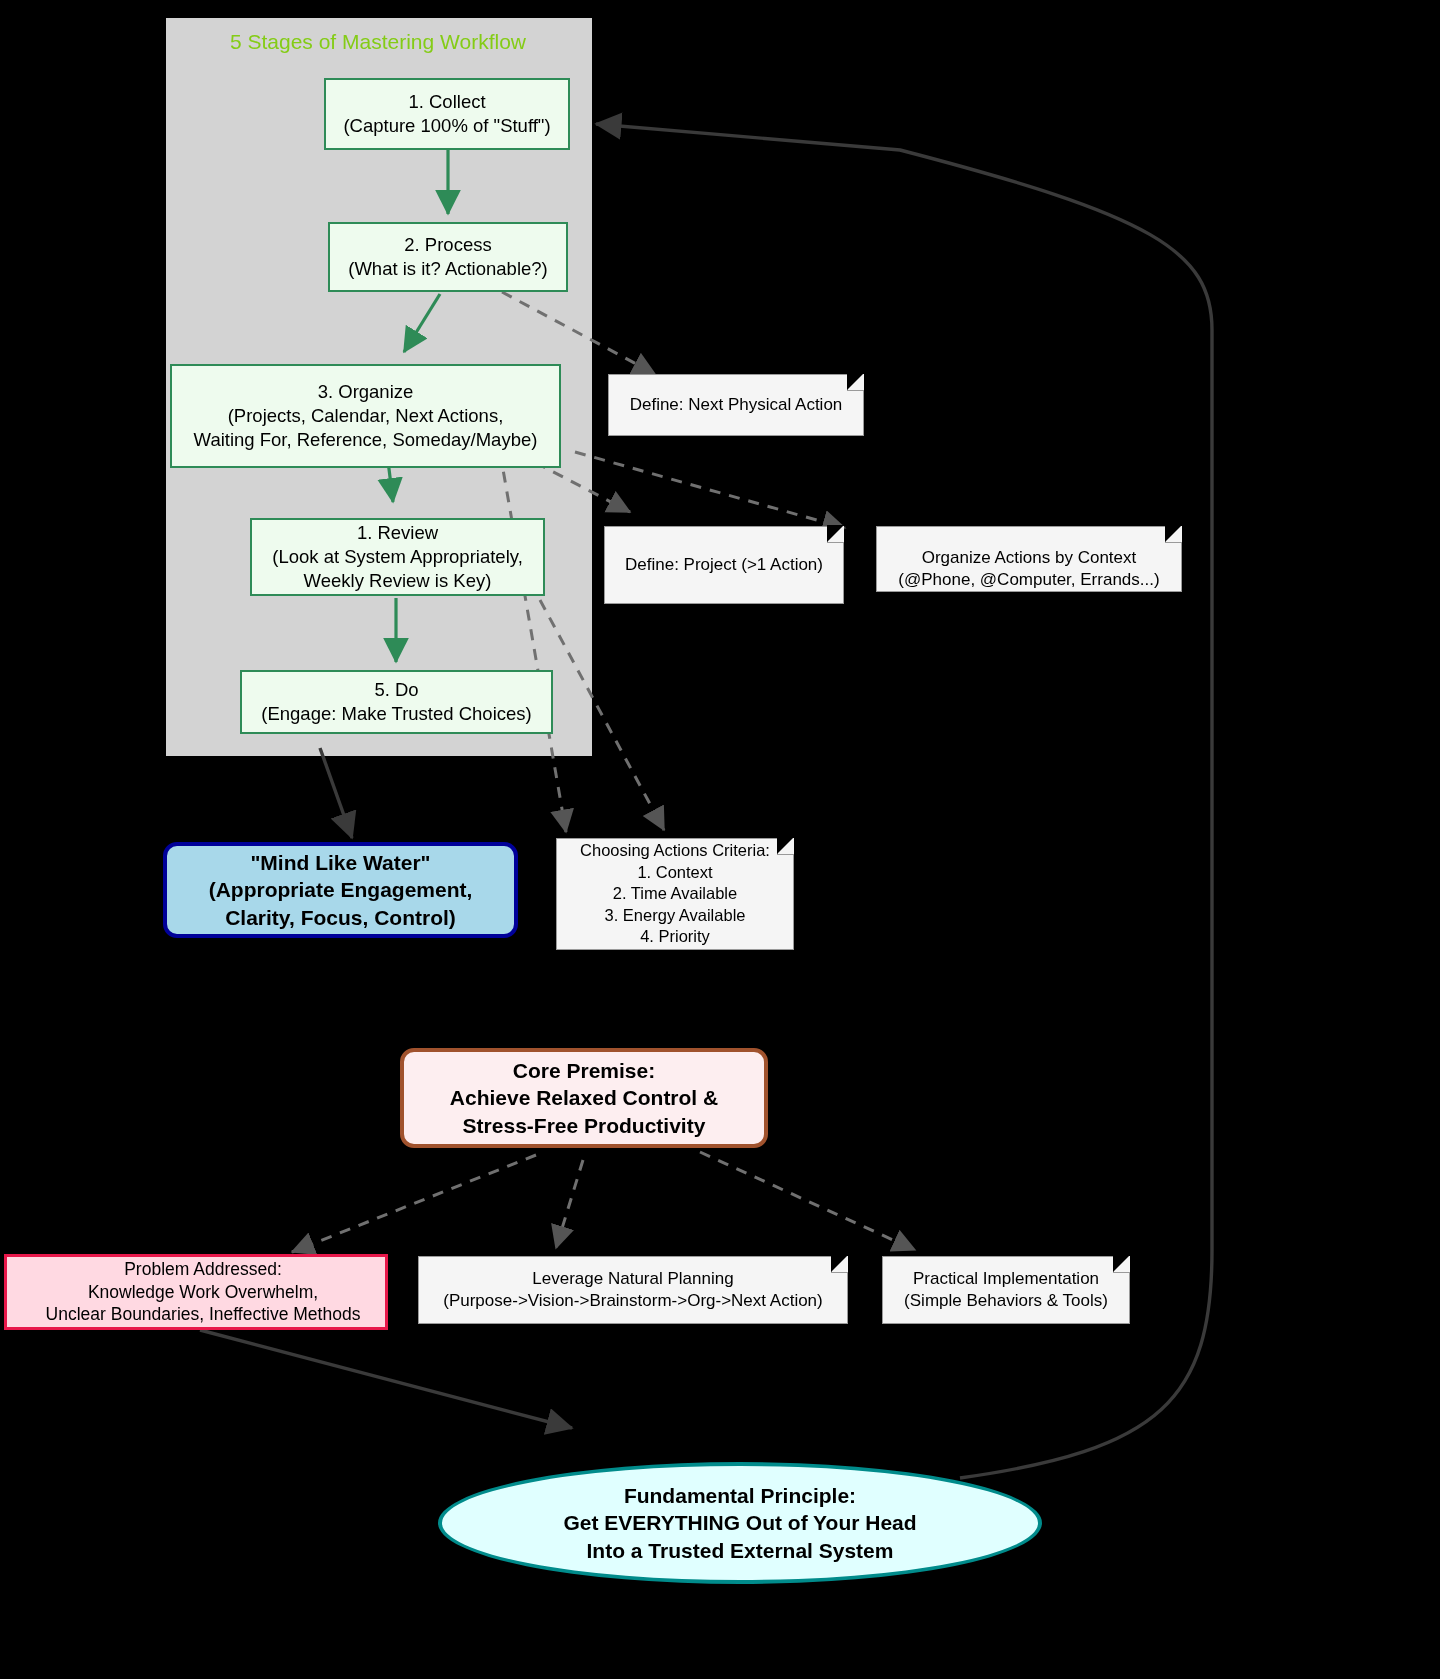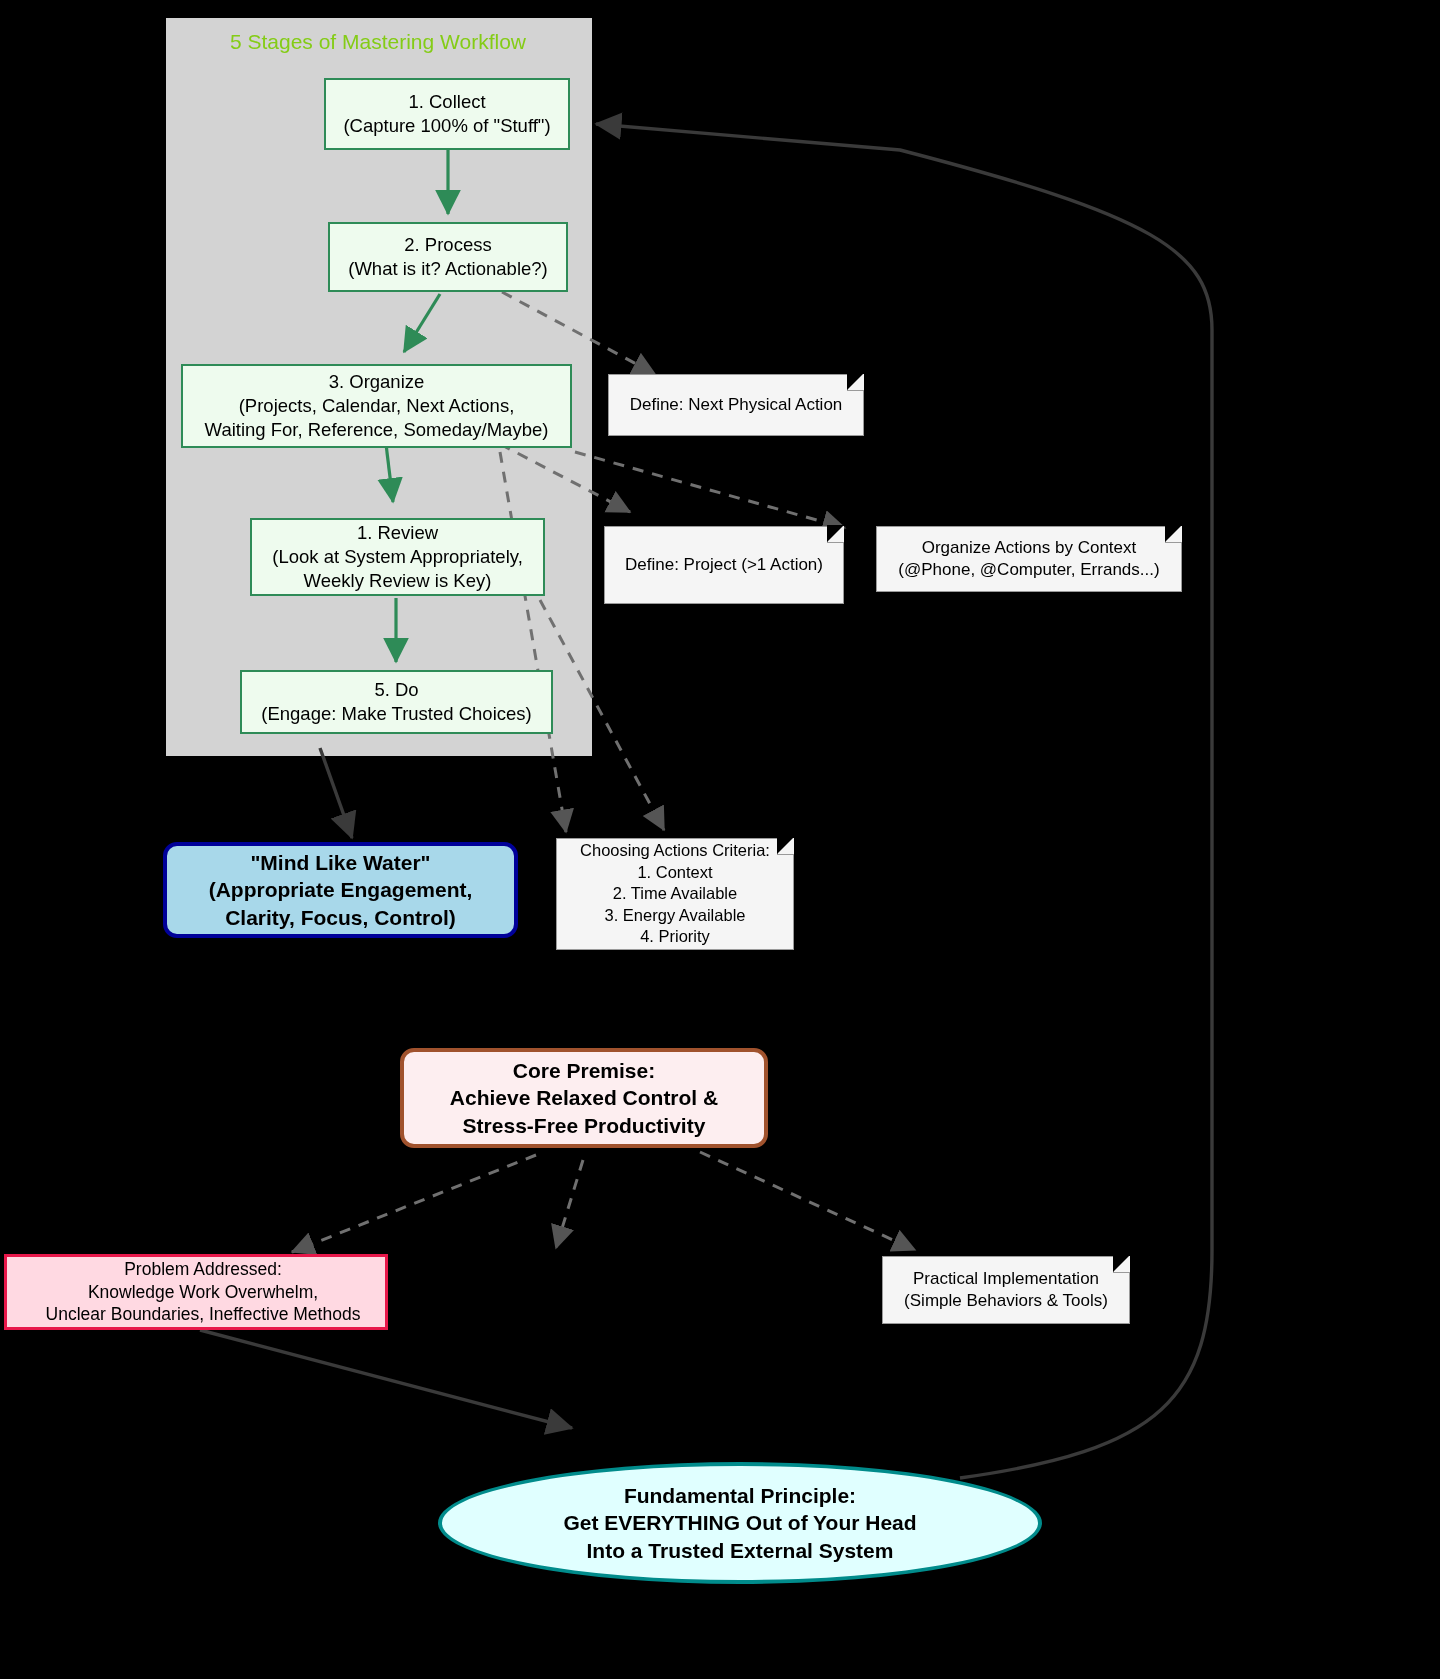--- a/index.html
+++ b/index.html
@@ -88,21 +88,21 @@
   <div class="node stage" style="left:324px;top:78px;width:246px;height:72px;">
     <span class="lbl">1. Collect
 (Capture 100% of "Stuff")</span>
   </div>
 
   <div class="node stage" style="left:328px;top:222px;width:240px;height:70px;">
     <span class="lbl">2. Process
 (What is it? Actionable?)</span>
   </div>
 
-  <div class="node stage" style="left:181px;top:364px;width:391px;height:84px;">
+  <div class="node stage" style="left:170px;top:364px;width:391px;height:104px;">
     <span class="lbl">3. Organize
 (Projects, Calendar, Next Actions,
 Waiting For, Reference, Someday/Maybe)</span>
   </div>
 
   <div class="node stage" style="left:250px;top:518px;width:295px;height:78px;">
     <span class="lbl">1. Review
 (Look at System Appropriately,
 Weekly Review is Key)</span>
   </div>
@@ -115,35 +115,40 @@
   <div class="node note" style="left:608px;top:374px;width:256px;height:62px;position:absolute;">
     <span class="fold"></span>
     <span class="lbl">Define: Next Physical Action</span>
   </div>
 
   <div class="node note" style="left:604px;top:526px;width:240px;height:78px;position:absolute;text-align:center;">
     <span class="fold"></span>
     <span class="lbl">Define: Project (&gt;1 Action)</span>
   </div>
 
-  <div class="node note" style="left:876px;top:526px;width:306px;height:66px;position:absolute;">
+  <div class="node note" style="left:876px;top:526px;width:306px;height:66px;position:absolute;align-items:flex-end;">
     <span class="fold"></span>
     <span class="lbl">Organize Actions by Context
 (@Phone, @Computer, Errands...)</span>
   </div>
 
   <div class="node note" style="left:556px;top:838px;width:238px;height:112px;position:absolute;font-size:16.5px;">
     <span class="fold"></span>
     <span class="lbl">Choosing Actions Criteria:
 1. Context
 2. Time Available
 3. Energy Available
 4. Priority</span>
   </div>
 
+  <div class="node note" style="left:418px;top:1256px;width:430px;height:68px;position:absolute;">
+    <span class="fold"></span>
+    <span class="lbl">Leverage Natural Planning
+(Purpose-&gt;Vision-&gt;Brainstorm-&gt;Org-&gt;Next Action)</span>
+  </div>
 
   <div class="node note" style="left:882px;top:1256px;width:248px;height:68px;position:absolute;">
     <span class="fold"></span>
     <span class="lbl">Practical Implementation
 (Simple Behaviors &amp; Tools)</span>
   </div>
 
   <div class="node mlw" style="left:163px;top:842px;width:355px;height:96px;">
     <span class="lbl">"Mind Like Water"
 (Appropriate Engagement,

